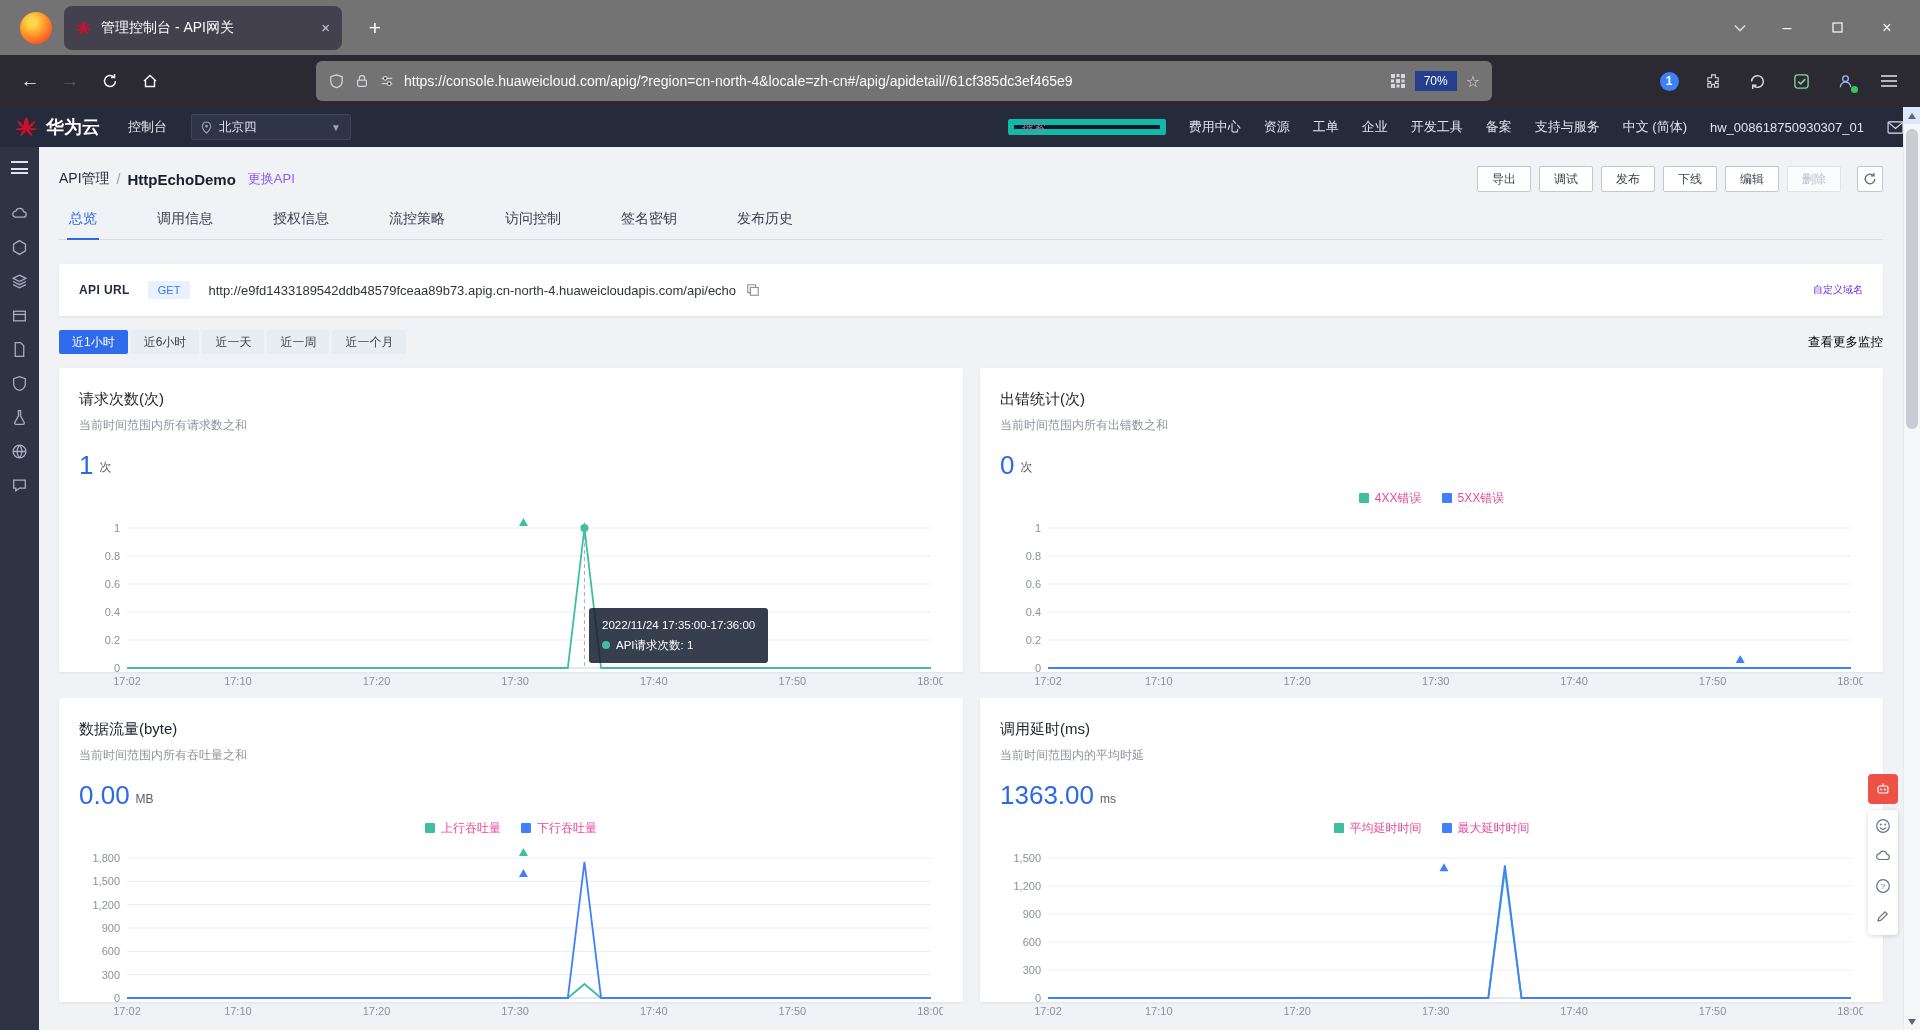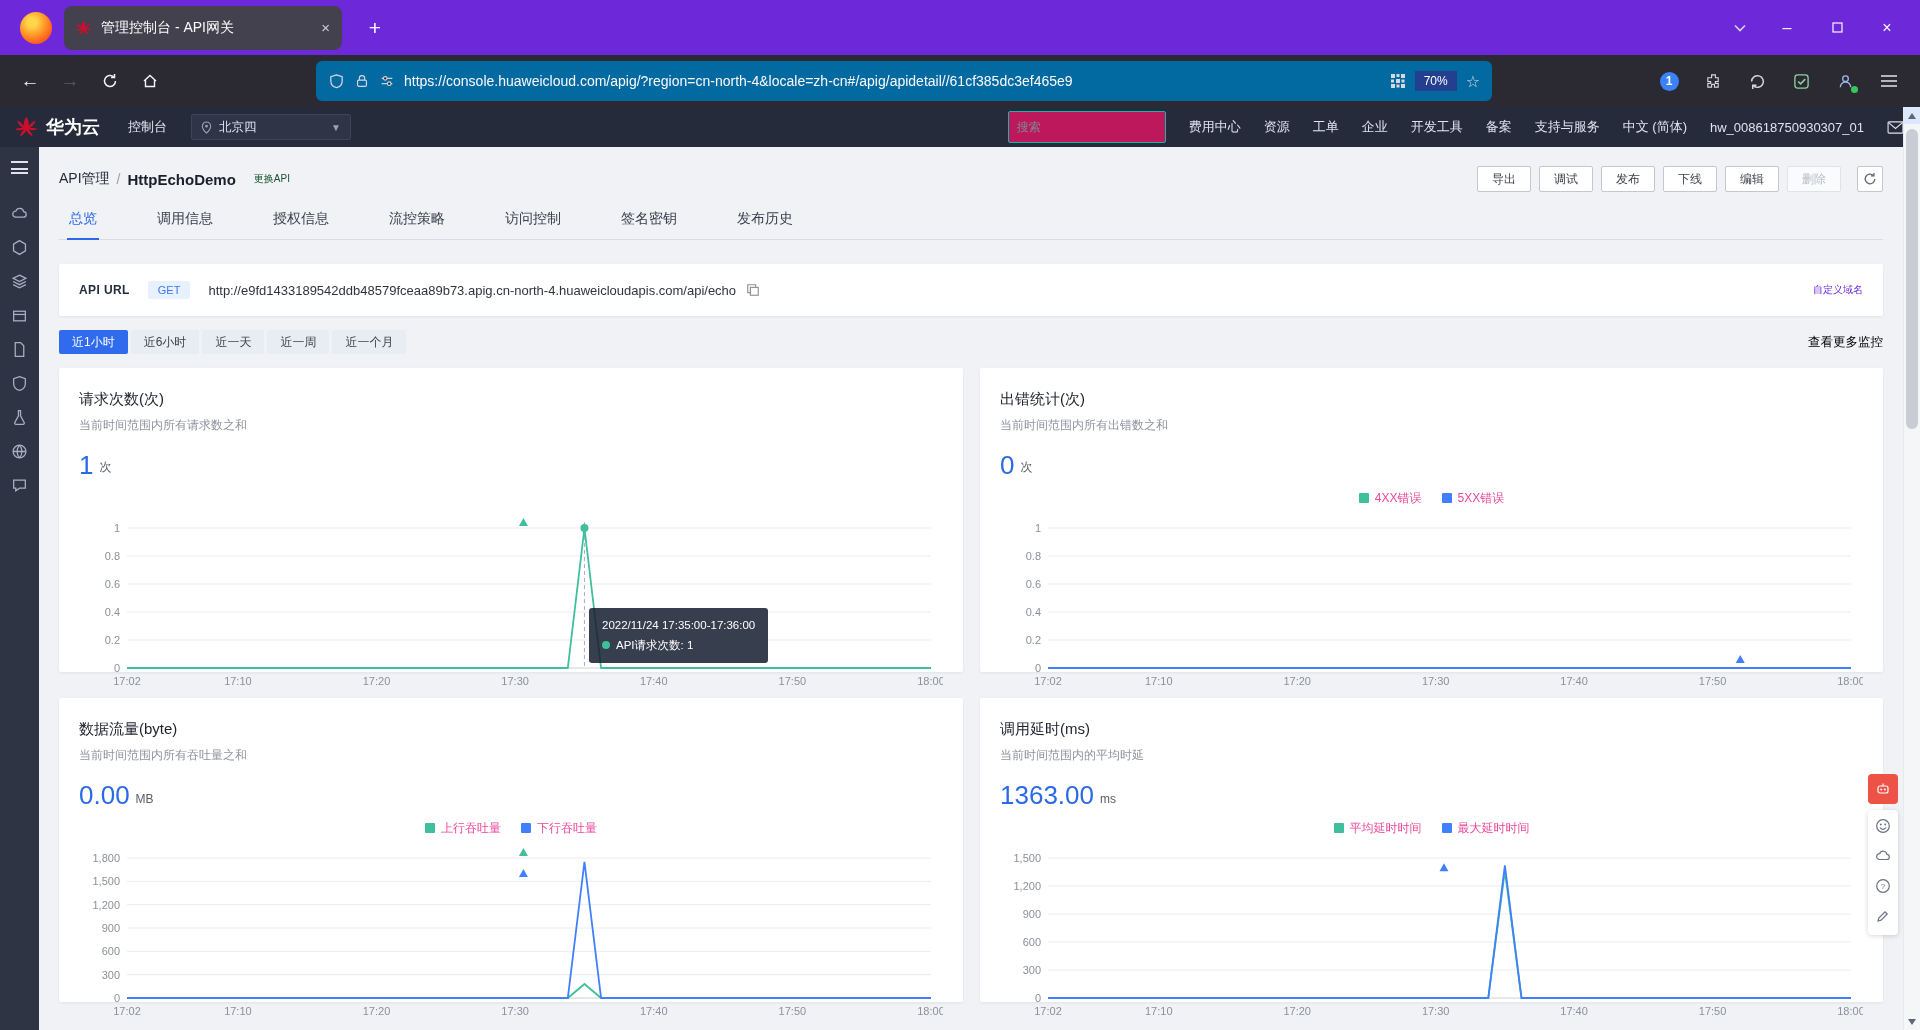--- a/index.html
+++ b/index.html
@@ -1,71 +1,71 @@
 <!DOCTYPE html>
 <html><head>
 <meta charset="utf-8">
 <style>
   *{margin:0;padding:0;box-sizing:border-box}
   html,body{width:1920px;height:1030px;overflow:hidden}
   body{font-family:"Liberation Sans","DejaVu Sans",sans-serif;background:#f1f2f6;font-size:13px}
   .screen{position:relative;width:1920px;height:1030px}
 
   
-  .tabstrip{height:55px;background:#6d28d9;display:flex;align-items:center;padding:0 8px;color:#fbfbfe}
+  .tabstrip{height:55px;background:#737373;display:flex;align-items:center;padding:0 8px;color:#fbfbfe}
   .ff-logo{width:32px;height:32px;border-radius:50%;margin:0 12px;
     background:radial-gradient(circle at 38% 32%,#ffd54a 0 16%,#ff9d2a 42%,#ff5d1f 72%,#d63a2f 100%);}
   .tab{display:flex;align-items:center;gap:9px;width:278px;height:44px;background:#42414d;border-radius:8px;padding:0 12px;font-size:14px}
   .tab-title{flex:1;white-space:nowrap;overflow:hidden;color:#fbfbfe}
   .tab-close{color:#cfcfd8;font-size:15px;cursor:default}
   .newtab{font-size:21px;color:#fbfbfe;margin-left:16px;width:34px;height:34px;display:flex;align-items:center;justify-content:center;border-radius:6px}
   .ts-right{margin-left:auto;display:flex;align-items:center}
   .ts-chev{width:44px;text-align:center;color:#d7d7e0}
   .winctl{width:50px;height:55px;display:flex;align-items:center;justify-content:center;color:#fbfbfe;font-size:16px}
   .toolbar{height:52px;background:#2b2a33;display:flex;align-items:center;padding:0 10px}
   .nav-btn{width:40px;height:36px;display:flex;align-items:center;justify-content:center;border-radius:4px;color:#f4f4f8;font-size:19px}
   .nav-btn.disabled{color:#5c5b66}
-  .urlbar{width:1176px;height:40px;margin-left:146px;background:#0369a1;border-radius:6px;display:flex;align-items:center;padding:0 12px;gap:9px}
+  .urlbar{width:1176px;height:40px;margin-left:146px;background:#737373;border-radius:6px;display:flex;align-items:center;padding:0 12px;gap:9px}
   .urlbar svg{flex:0 0 auto}
   .url-text{flex:1;color:#fbfbfe;font-size:14px;white-space:nowrap;overflow:hidden}
   .zoom-badge{background:#243f8f;color:#fff;font-size:12px;padding:3px 9px;border-radius:0}
   .star{color:#d7d7e0;font-size:16px}
   .tb-right{margin-left:auto;display:flex;align-items:center;gap:14px;padding-right:6px}
   .tb-ic{width:30px;height:30px;display:flex;align-items:center;justify-content:center;color:#d7d7e0}
   .b1{width:19px;height:19px;border-radius:50%;background:#3b82f6;color:#fff;font-size:12px;font-weight:bold;display:flex;align-items:center;justify-content:center}
   .dot-grn{position:relative}
   .dot-grn::after{content:"";position:absolute;right:2px;bottom:3px;width:7px;height:7px;border-radius:50%;background:#35c759}
 
   
   .hw-nav{height:40px;background:#252b3a;display:flex;align-items:center;color:#dfe3ee;font-size:13px;padding:0 16px}
   .hw-brand{display:flex;align-items:center;gap:8px;font-weight:bold;font-size:18px;color:#fff}
   .hw-console{margin-left:28px;color:#e6e9f2}
   .hw-region{margin-left:24px;width:160px;height:26px;background:#2e3547;border:1px solid #3d4557;border-radius:2px;display:flex;align-items:center;gap:7px;padding:0 9px;font-size:12.5px;color:#dfe3ee}
   .hw-region .chev{margin-left:auto;font-size:10px;color:#9aa1b3}
   .hw-right{margin-left:auto;display:flex;align-items:center;gap:23px}
-  .hw-search{width:158px;height:32px;background:#be185d;border:1px solid #14b8a6;border-radius:2px;display:flex;align-items:center;padding:0 8px}
+  .hw-search{width:158px;height:16px;background:#0f172a;border:6px solid #14b8a6;border-radius:2px;display:flex;align-items:center;padding:0 8px}
   .hw-search input{flex:1;background:transparent;border:0;outline:0;color:#cfd4e0;font-size:12px;font-family:inherit}
   .hw-search input::placeholder{color:#7f8696}
   .hw-menu{display:flex;align-items:center;gap:23px}
   .hw-menu-item{white-space:nowrap;cursor:default}
 
   
   .workspace{display:flex;height:883px}
   .rail{width:39px;background:#2e3444;display:flex;flex-direction:column;align-items:center;padding-top:14px;flex:0 0 39px}
   .rail-burger{width:17px;height:13px;border-top:2px solid #dfe3ee;border-bottom:2px solid #dfe3ee;position:relative;margin-bottom:22px}
   .rail-burger::after{content:"";position:absolute;left:0;right:0;top:4.5px;height:2px;background:#dfe3ee}
   .rail-ic{width:34px;height:34px;display:flex;align-items:center;justify-content:center;color:#a8afc0}
   .main{flex:1;padding:0 37px 0 20px;overflow:hidden}
 
   
   .hdr{display:flex;align-items:center;margin-top:12px;height:40px}
   .bc-root{color:#252b3a;font-size:14px}
   .bc-sep{color:#9a9fa9;margin:0 7px;font-size:14px}
   .bc-cur{color:#1a1f29;font-size:15px;font-weight:bold}
-  .bc-switch{color:#14532d;font-size:10px;margin-left:18px;cursor:pointer}
+  .bc-switch{color:#8b5cf6;font-size:13px;margin-left:12px;cursor:pointer}
   .actions{margin-left:auto;display:flex;align-items:center;gap:8px}
   .act{min-width:54px;height:26px;background:#fff;border:1px solid #c3c7d0;border-radius:2px;font-size:12px;color:#3b3f48;font-family:inherit;cursor:pointer}
   .act.disabled{color:#b9bdc7;border-color:#e0e2e8;background:#fafbfc}
   .refresh-btn{width:26px;height:26px;background:#fff;border:1px solid #c3c7d0;border-radius:2px;display:flex;align-items:center;justify-content:center;color:#5f6573}
 
   
   .ptabs{display:flex;gap:56px;margin-top:4px;border-bottom:1px solid #dadde4;padding-left:8px}
   .ptab{font-size:14px;color:#3b404c;padding:7px 2px 10px;cursor:pointer}
   .ptab.active{color:#2b69e6;border-bottom:2px solid #2b69e6;margin-bottom:-1px}
 

